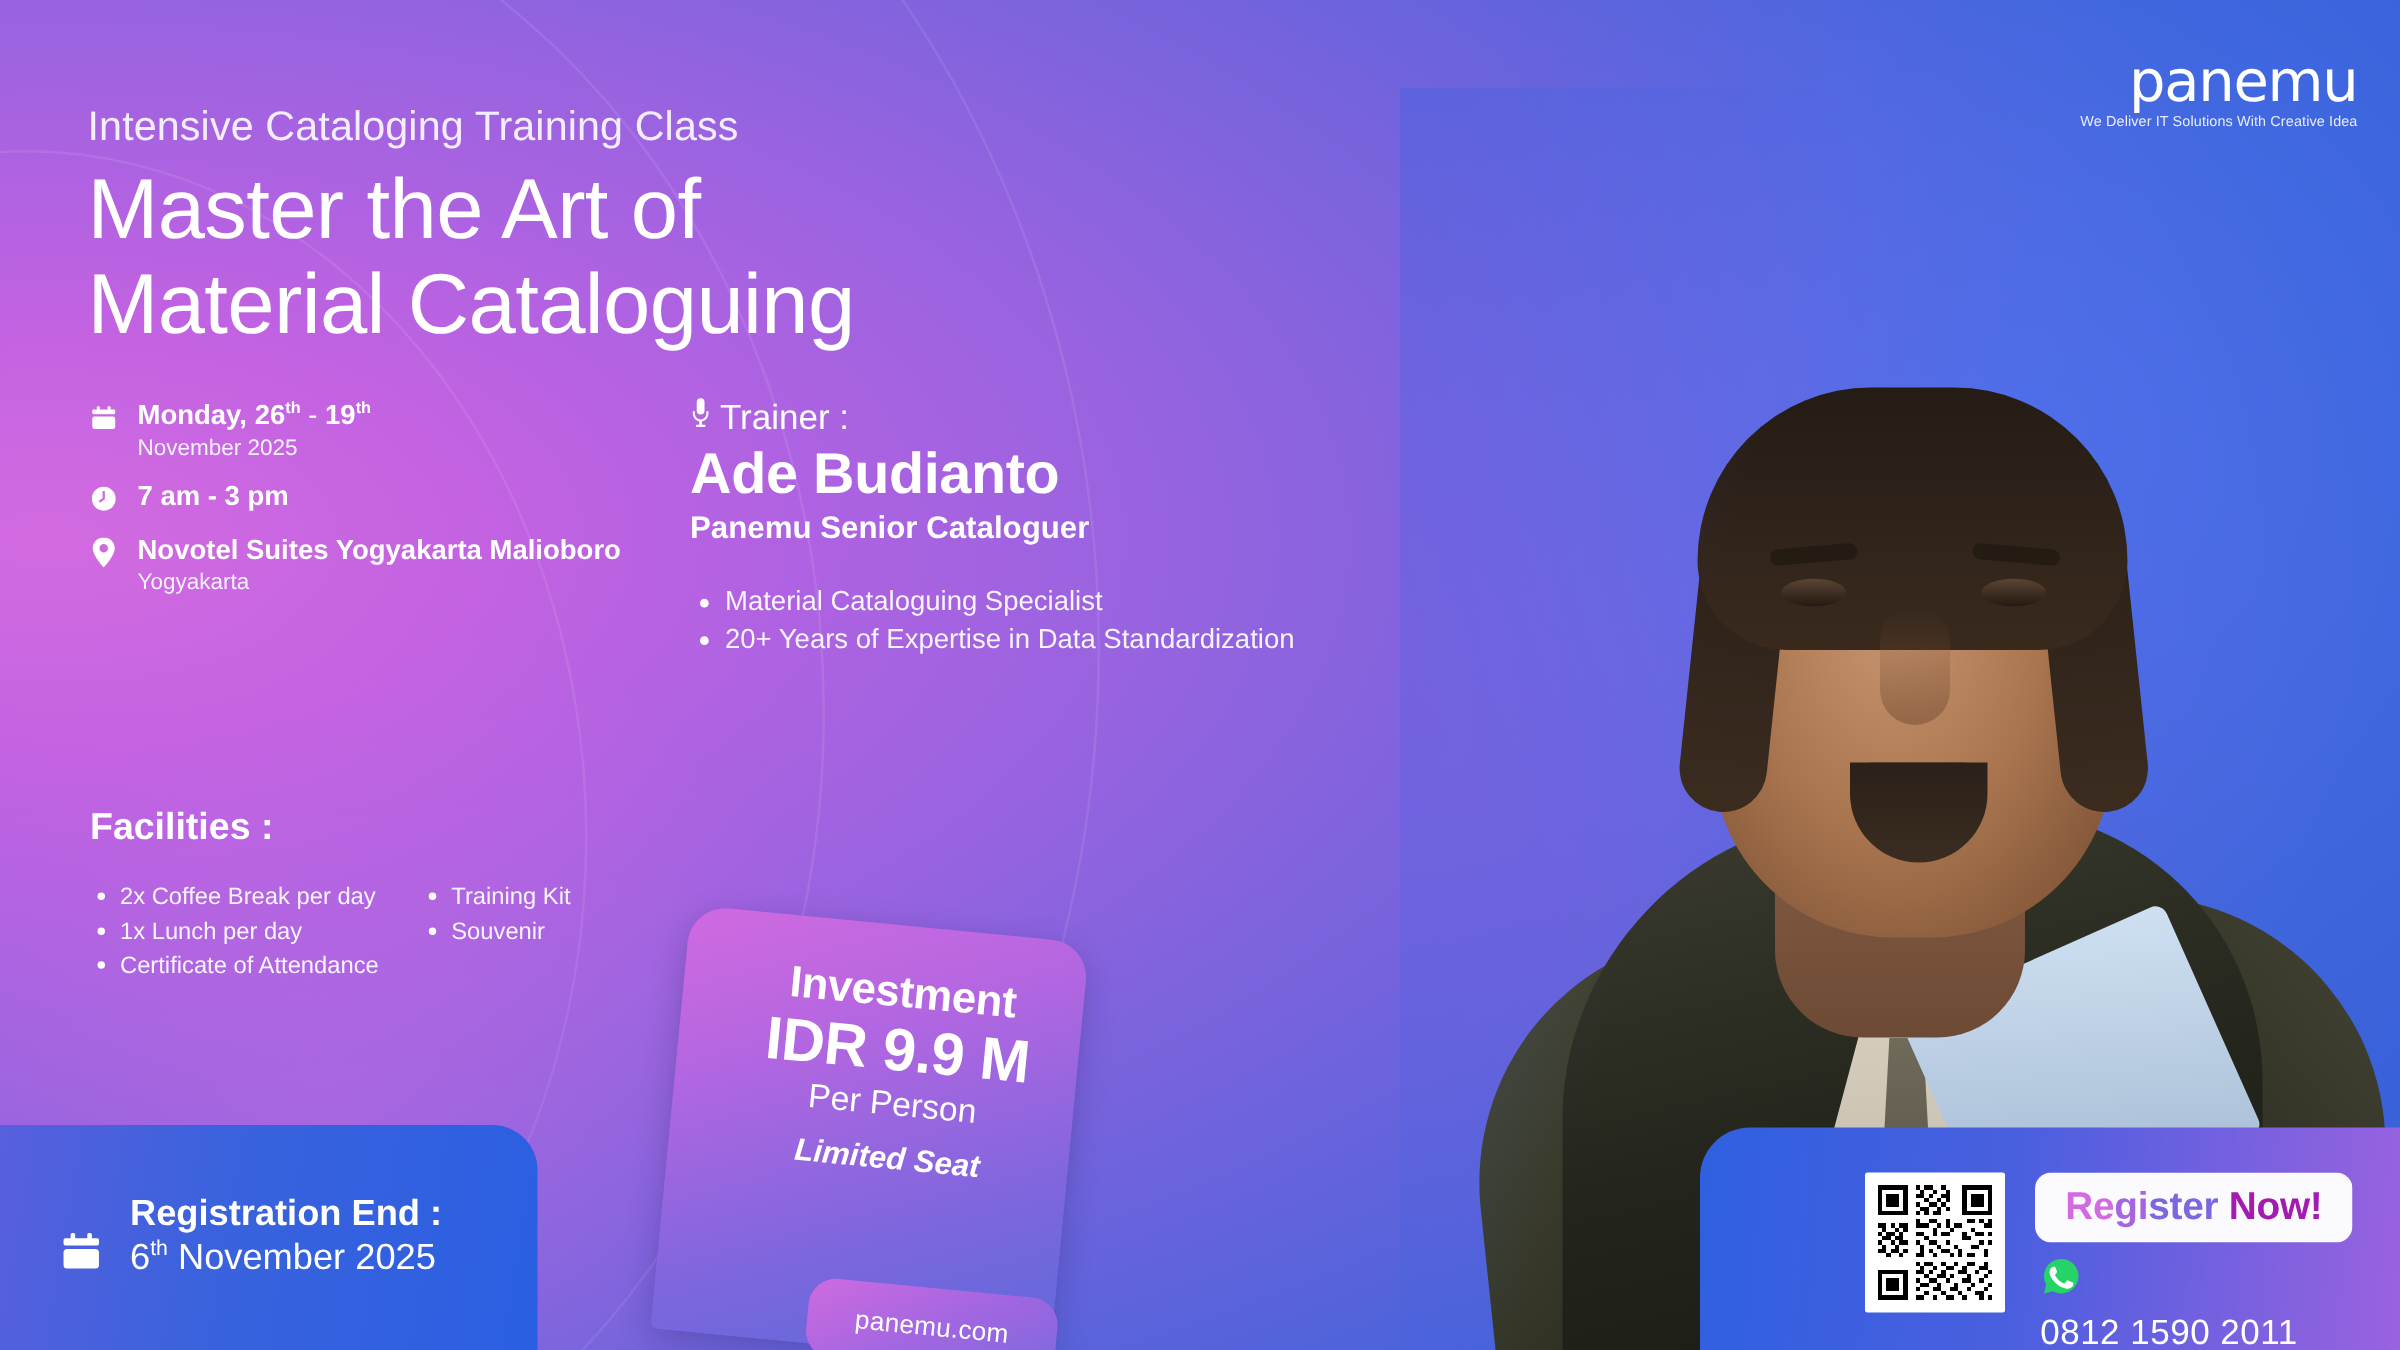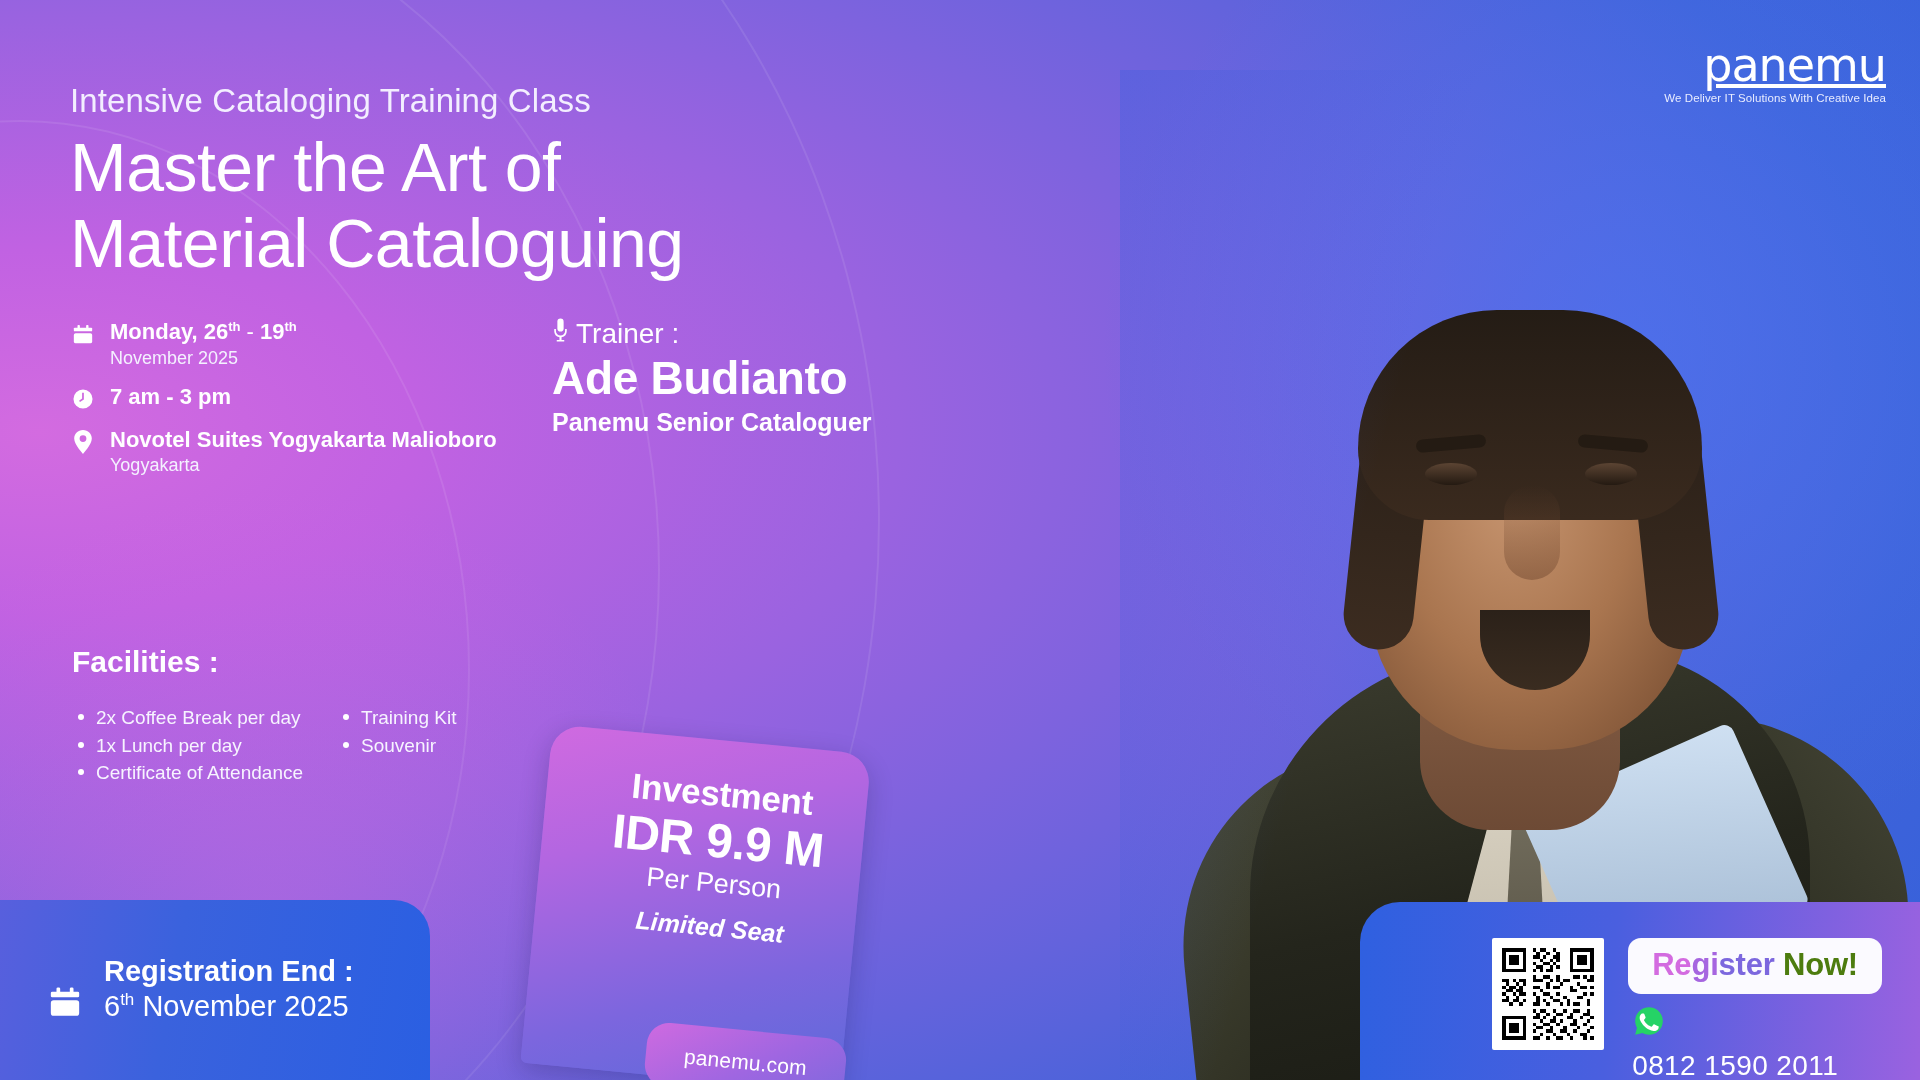--- a/index.html
+++ b/index.html
@@ -34,21 +34,21 @@
     position:absolute; left:-180px; bottom:-300px; width:900px; height:900px;
     border-radius:50%;
     background:radial-gradient(circle, rgba(216,110,226,0.35) 0%, rgba(216,110,226,0) 70%);
   }
 
   
   #logo-block { position:absolute; right:34px; top:42px; text-align:right; }
   .logo-word {
     font-family:"DejaVu Sans", sans-serif;
     font-size:46px; font-weight:400; letter-spacing:-1px;
-    color:#ffffff; line-height:1;text-decoration:underline;
+    color:#ffffff; line-height:1;
   }
   .logo-tag {
     font-size:11.5px; color:#e8ecff; letter-spacing:0.1px; margin-top:4px;
   }
 
   
   #headline { position:absolute; left:70px; top:83px; }
   .eyebrow {
     font-size:33px; font-weight:300; color:#f3eeff; letter-spacing:0.1px;
     line-height:1.1;
@@ -248,21 +248,21 @@
   .reg-right { display:flex; flex-direction:column; gap:10px; }
   .reg-btn {
     background:#fbfaff; border-radius:13px; padding:9px 24px 11px;
     font-size:31px; font-weight:bold; letter-spacing:-0.2px;
     background-clip:padding-box;
     display:inline-block;
   }
   .reg-btn .g1 { color:#d36be0; }
   .reg-btn .g2 { color:#a665e0; }
   .reg-btn .g3 { color:#7c67de; }
-  .reg-btn .g4 { color:#4d7c0f; }
+  .reg-btn .g4 { color:#a21caf; }
   .wa-line { display:flex; align-items:flex-start; gap:12px; padding-left:4px;flex-direction:column; }
   .wa-ico { width:34px; height:34px; }
   .wa-num { font-size:28px; color:#fff; font-weight:400; letter-spacing:0.4px; }
 </style>
 </head>
 <body>
 
 <div id="poster">
 
   <div class="bg-arc arc1"></div>
@@ -367,20 +367,26 @@
       <span>
         <svg width="17" height="25" viewBox="0 0 16 24">
             <rect x="5" y="0.5" width="6" height="12.5" rx="3"></rect>
             <path d="M2 10.5v2a6 6 0 0 0 5 5.92V21H4.4v1.6h7.2V21H9v-2.58a6 6 0 0 0 5-5.92v-2h-1.6v2a4.4 4.4 0 0 1-8.8 0v-2z"></path>
           </svg>
       </span>
       <span>Trainer :</span>
     </div>
     <div class="tr-name">Ade Budianto</div>
     <div class="tr-role">Panemu Senior Cataloguer</div>
+    <ul class="tr-list">
+      <li>Material Cataloguing Specialist</li>
+      <li>
+        <span>20+ Years of Expertise in Data Standardization</span>
+      </li>
+    </ul>
   </div>
 
   <div id="invest-card"></div>
   <div id="invest-text">
     <div class="inv-h">Investment</div>
     <div class="inv-price">IDR 9.9 M</div>
     <div class="inv-per">Per Person</div>
     <div class="inv-lim">Limited Seat</div>
   </div>
 

